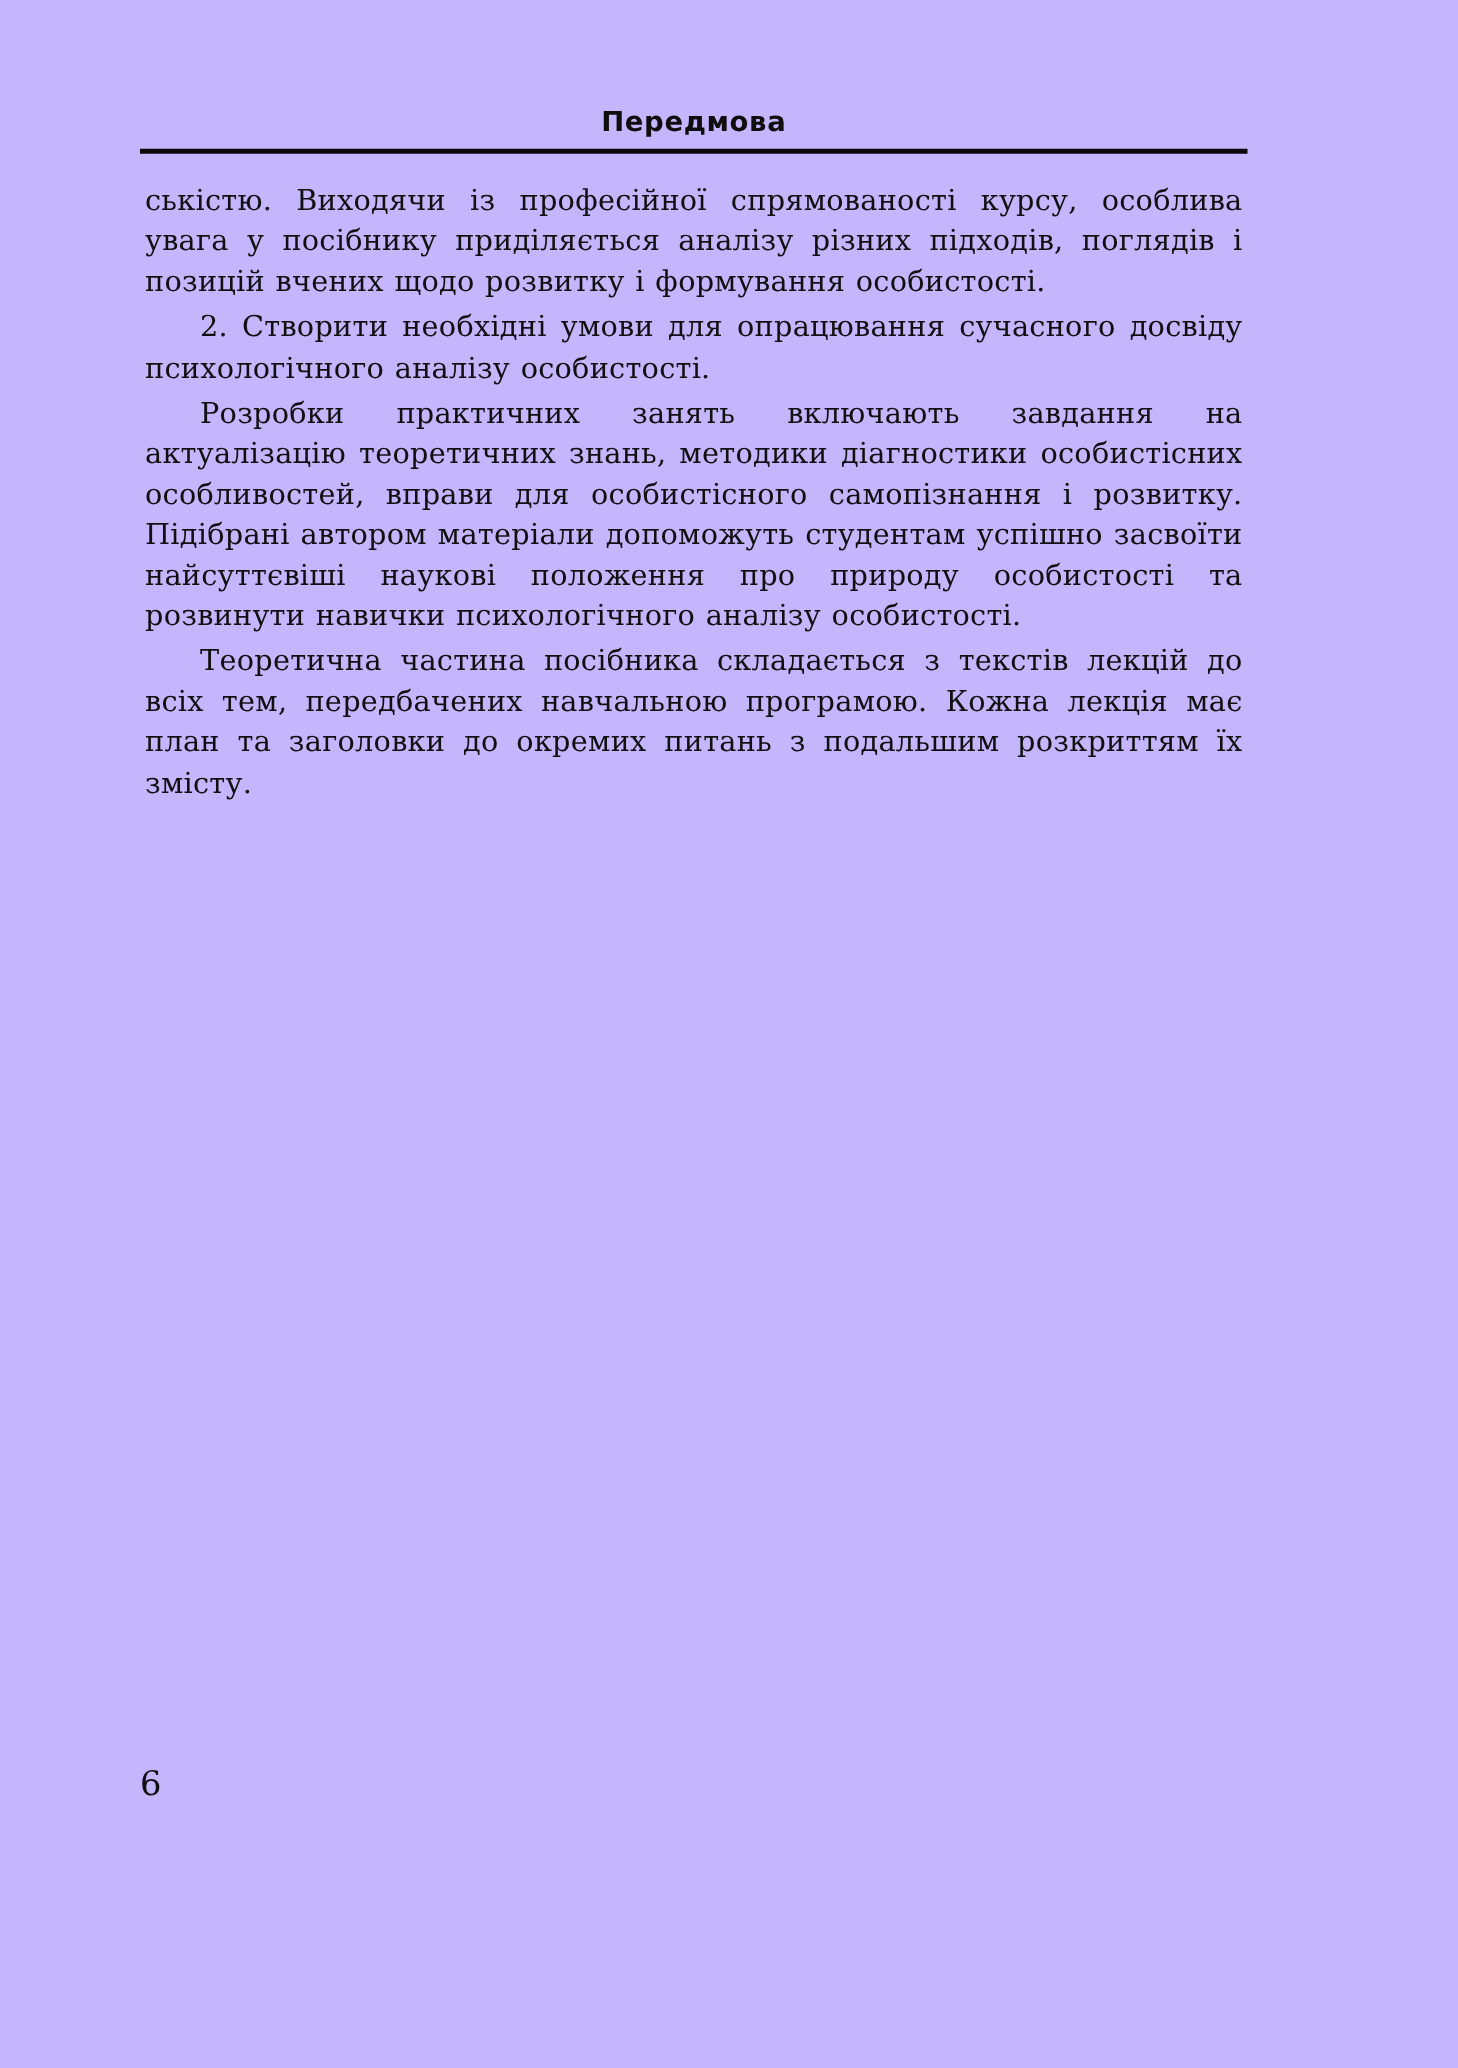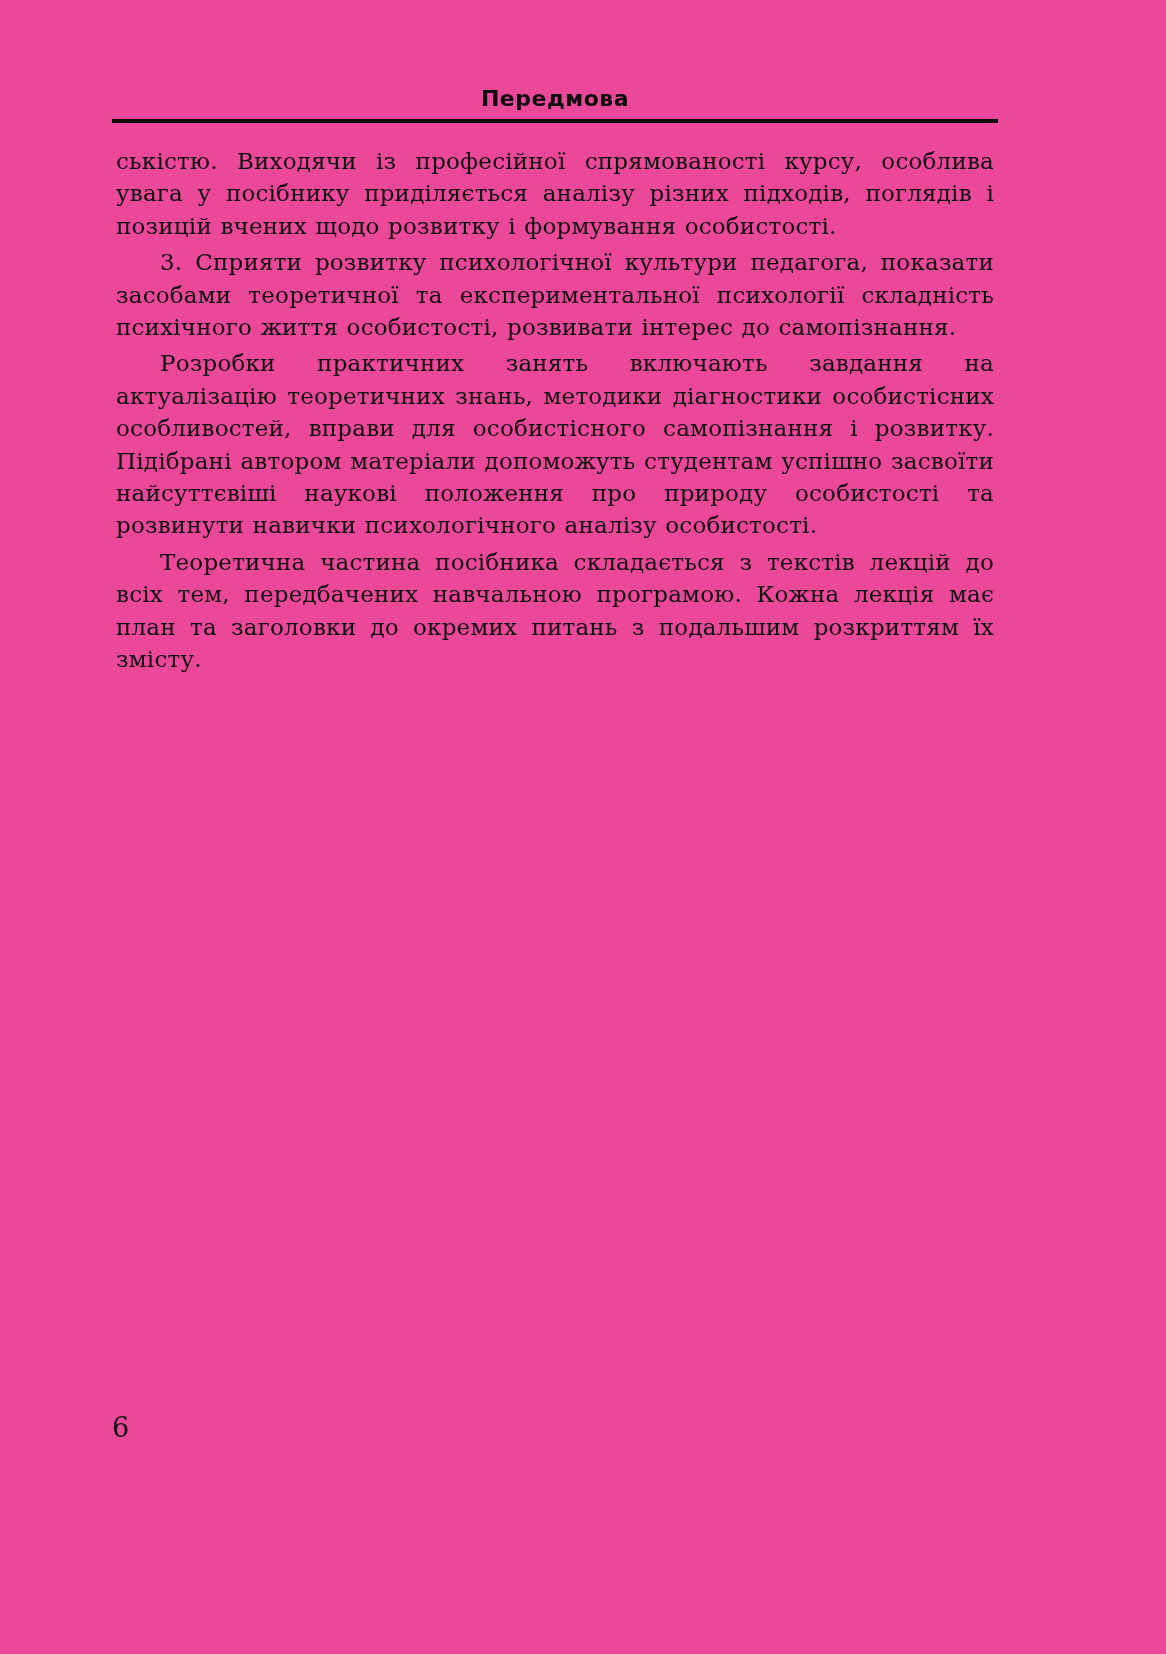--- a/index.html
+++ b/index.html
@@ -4,21 +4,21 @@
 <style>
   html, body {
     margin: 0;
     padding: 0;
     background: #ffffff;
   }
   .page {
     position: relative;
     width: 1166px;
     height: 1654px;
-    background: #ec4899;
+    background: #c4b5fd;
     font-family: "DejaVu Serif", "Liberation Serif", serif;
     color: #101010;
     overflow: hidden;
   }
   .header {
     position: absolute;
     top: 86px;
     left: 112px;
     width: 886px;
     text-align: center;
@@ -68,20 +68,20 @@
 <body>
 
 <div class="page">
 
   <div class="header">Передмова</div>
 
   <div class="header-rule"></div>
 
   <div class="body-text">
     <p class="para no-indent">ськістю. Виходячи із професійної спрямованості курсу, особлива увага у посібнику приділяється аналізу різних підходів, поглядів і позицій вчених щодо розвитку і формування особистості.</p>
-    <p class="para">3. Сприяти розвитку психологічної культури педагога, показати засобами теоретичної та експериментальної психології складність психічного життя особистості, розвивати інтерес до самопізнання.</p>
+    <p class="para">2. Створити необхідні умови для опрацювання сучасного досвіду психологічного аналізу особистості.</p>
     <p class="para">Розробки практичних занять включають завдання на актуалізацію теоретичних знань, методики діагностики особистісних особливостей, вправи для особистісного самопізнання і розвитку. Підібрані автором матеріали допоможуть студентам успішно засвоїти найсуттєвіші наукові положення про природу особистості та розвинути навички психологічного аналізу особистості.</p>
     <p class="para">Теоретична частина посібника складається з текстів лекцій до всіх тем, передбачених навчальною програмою. Кожна лекція має план та заголовки до окремих питань з подальшим розкриттям їх змісту.</p>
   </div>
 
   <div class="page-number">6</div>
 
 </div>
 
 </body></html>

